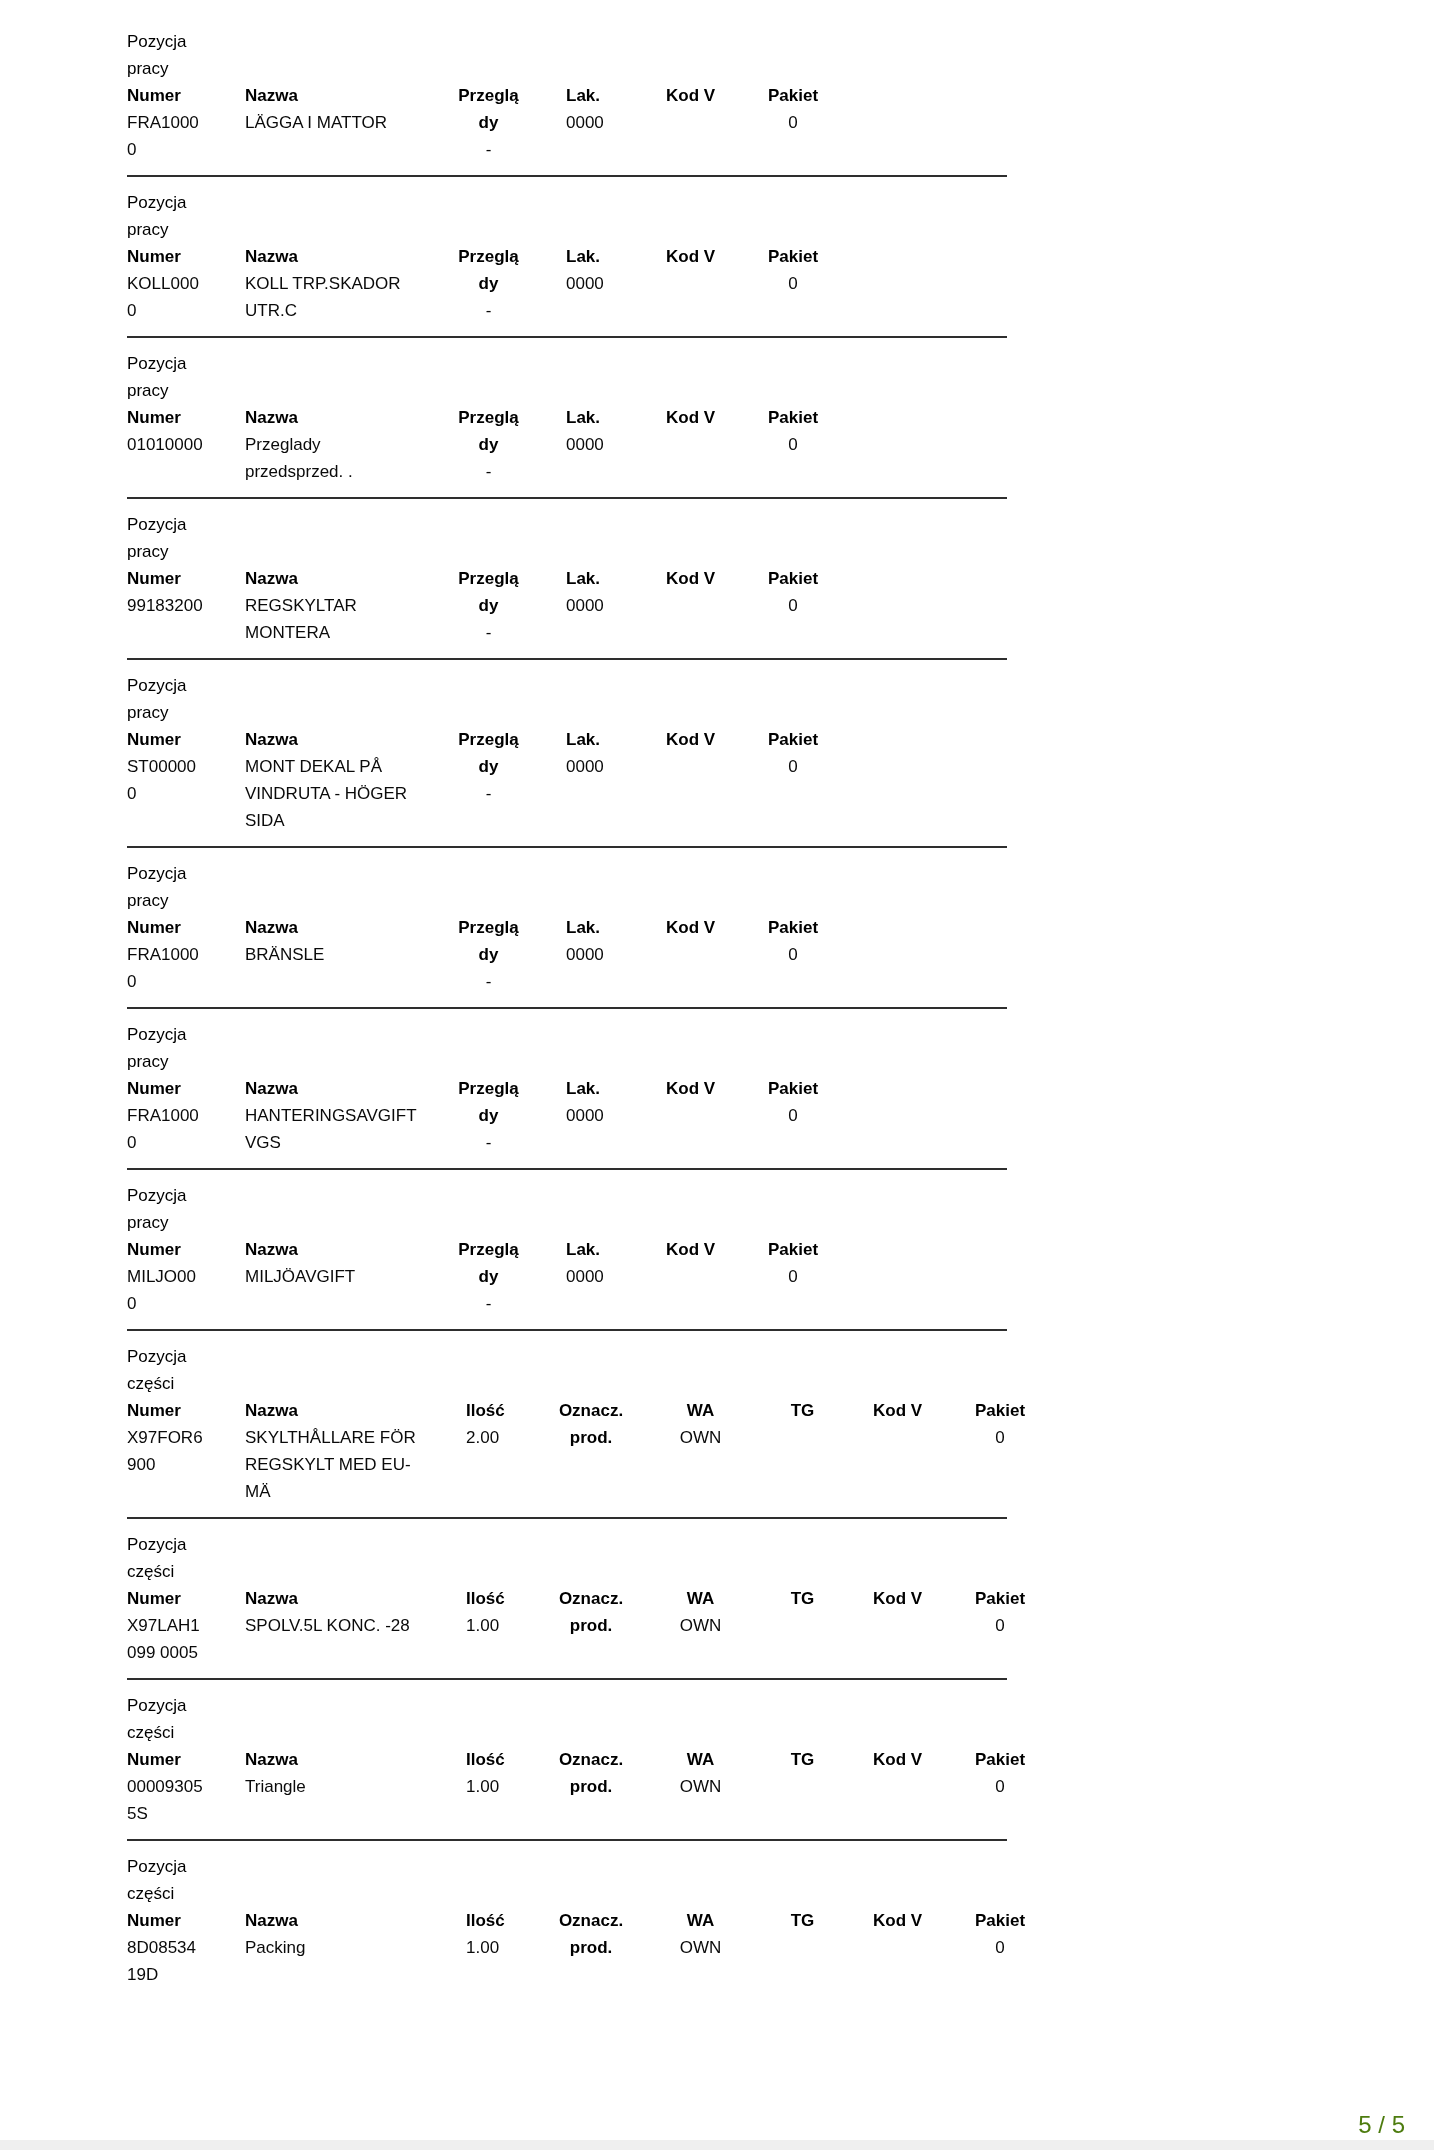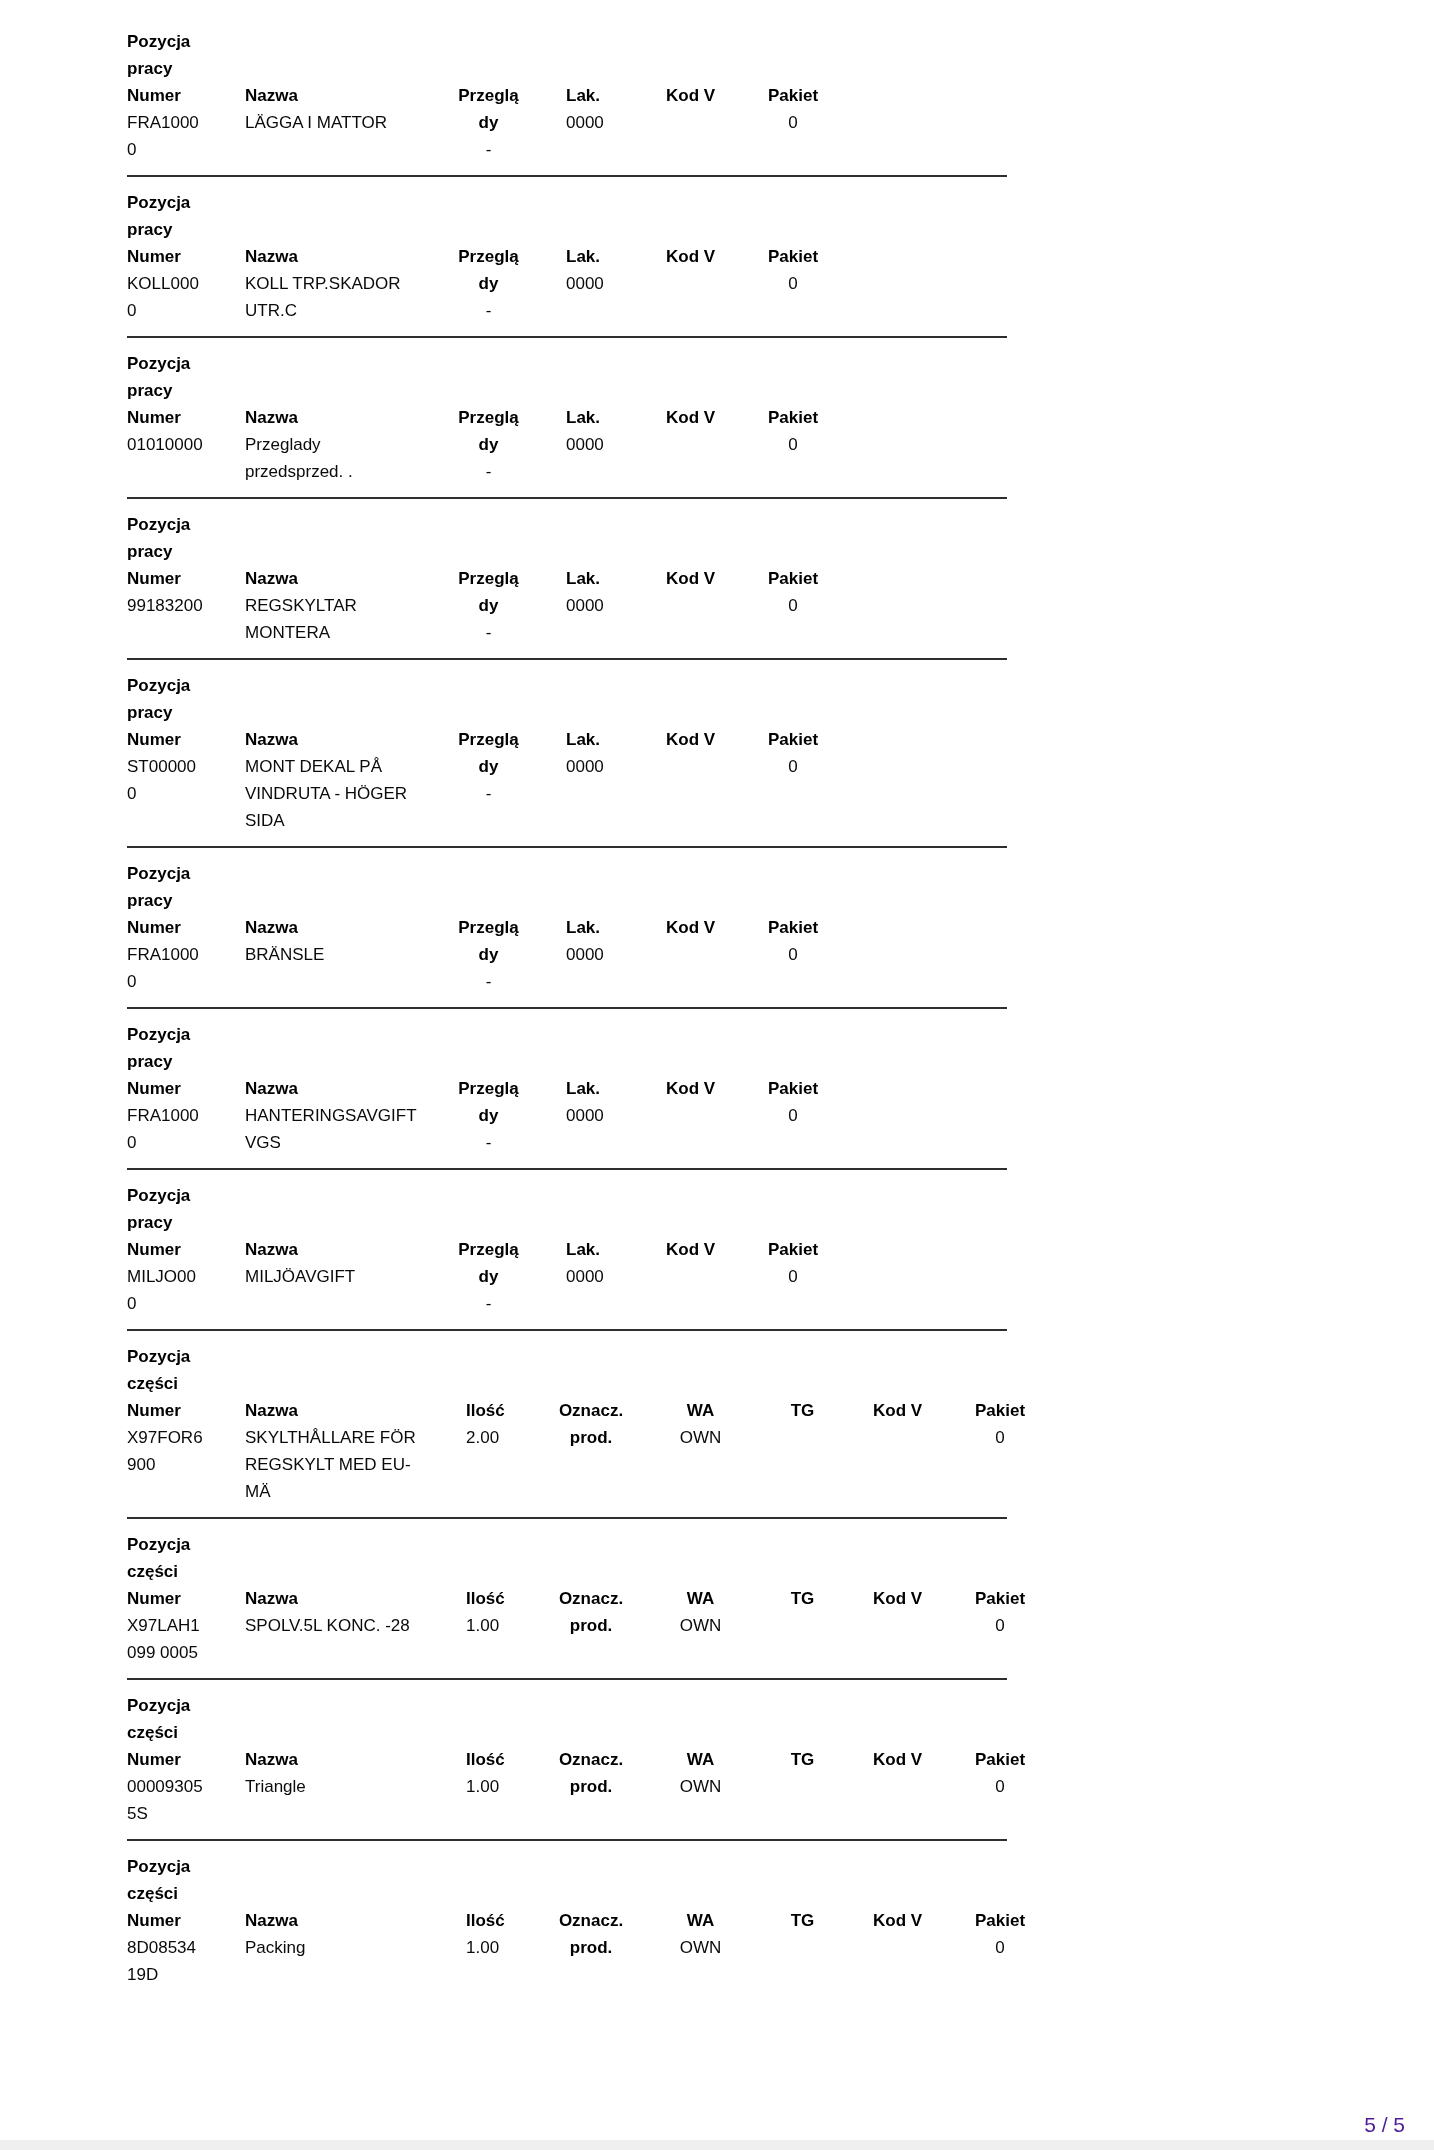--- a/index.html
+++ b/index.html
@@ -15,21 +15,21 @@
     font-family: "Liberation Sans", sans-serif;
     font-size: 17px;
     line-height: 27px;
     color: #0a0a0a;
   }
   .report {
     padding: 28px 0 0 127px;
   }
   .block { }
   .block-title {
-    font-weight: 700;
+    font-weight: 400;
     white-space: pre-line;
     color: #000;
   }
   .block-row {
     display: flex;
     align-items: flex-start;
     gap: 43px;
   }
   .cell {
     white-space: pre-line;
@@ -45,23 +45,23 @@
   .divider {
     height: 2px;
     width: 880px;
     background: #2e2e2e;
     margin: 12px 0;
   }
   .footer-page {
     position: absolute;
     right: 29px;
     bottom: 14px;
-    font-size: 21px;
+    font-size: 24px;
     line-height: 22px;
-    color: #4c1d95;
+    color: #4d7c0f;
   }
   .bottom-strip {
     position: absolute;
     left: 0;
     right: 0;
     bottom: 0;
     height: 10px;
     background: #efefef;
   }
 </style>

